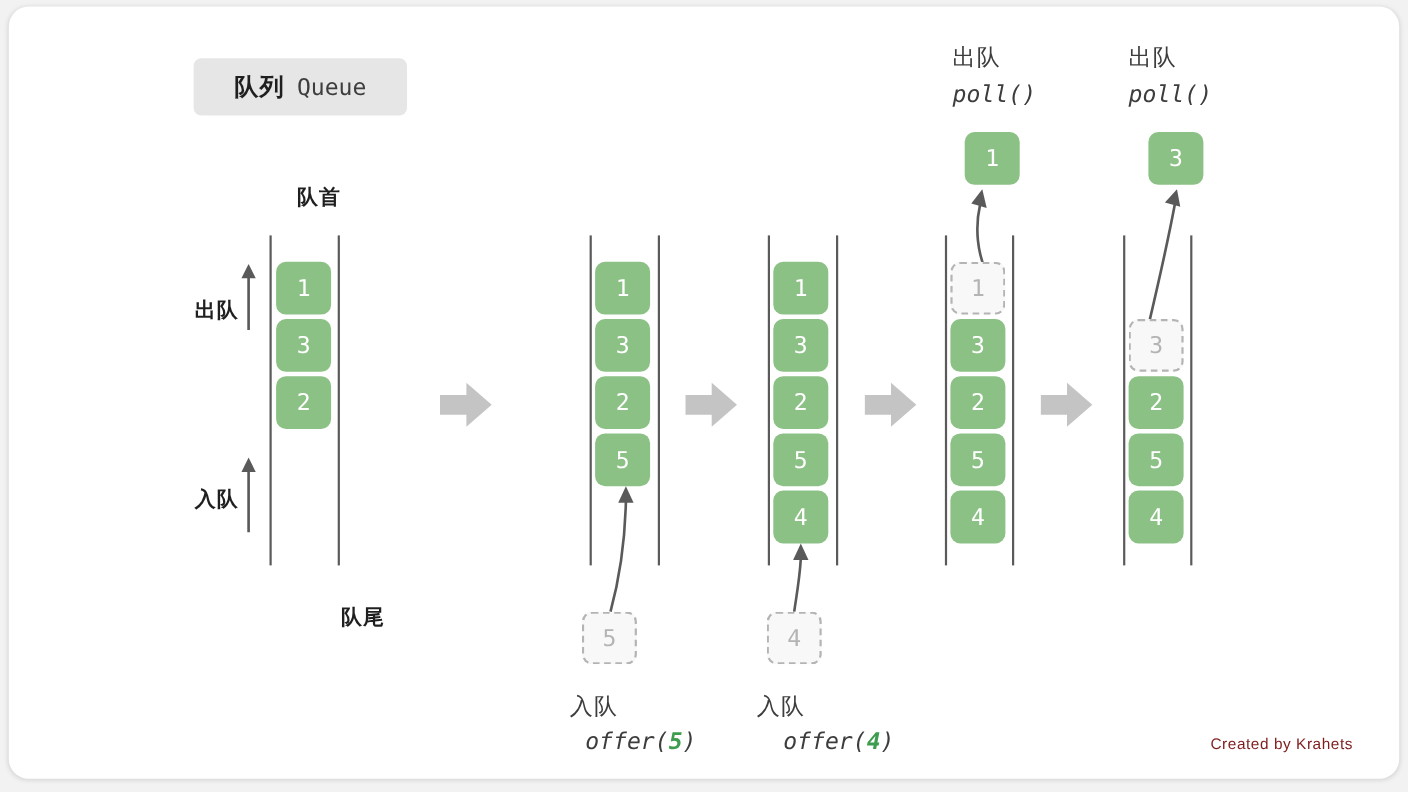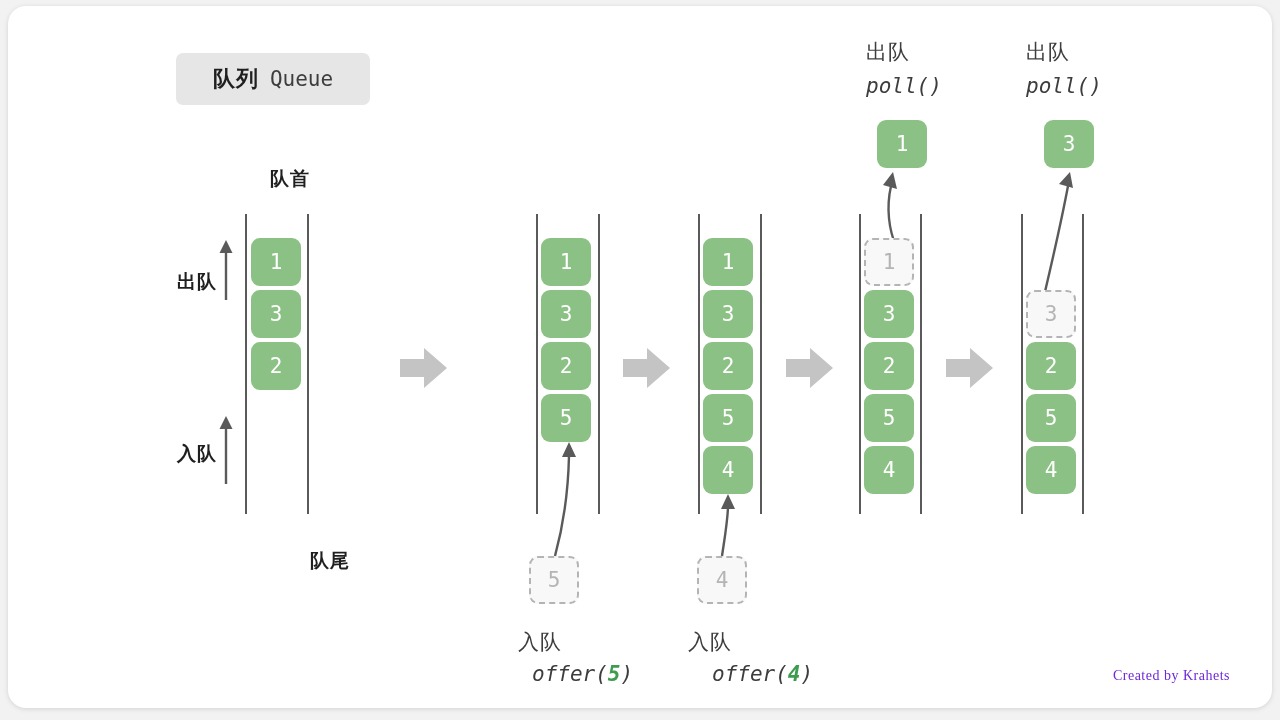--- a/index.html
+++ b/index.html
@@ -119,23 +119,23 @@
   .step-arrow { position: absolute; }
 
   
   .motion { position: absolute; }
 
   
   #watermark {
     position: absolute;
     right: 42px;
     bottom: 24px;
-    font-family: Liberation Serif, serif;
+    font-family: Liberation Sans, sans-serif;
     font-size: 14px;
-    color: #6d28d9;
+    color: #7f1d1d;
     letter-spacing: 0.5px;
   }
 </style>
 </head>
 <body>
 
 <div id="stage">
   <div id="card">
 
     <div id="title-badge">

